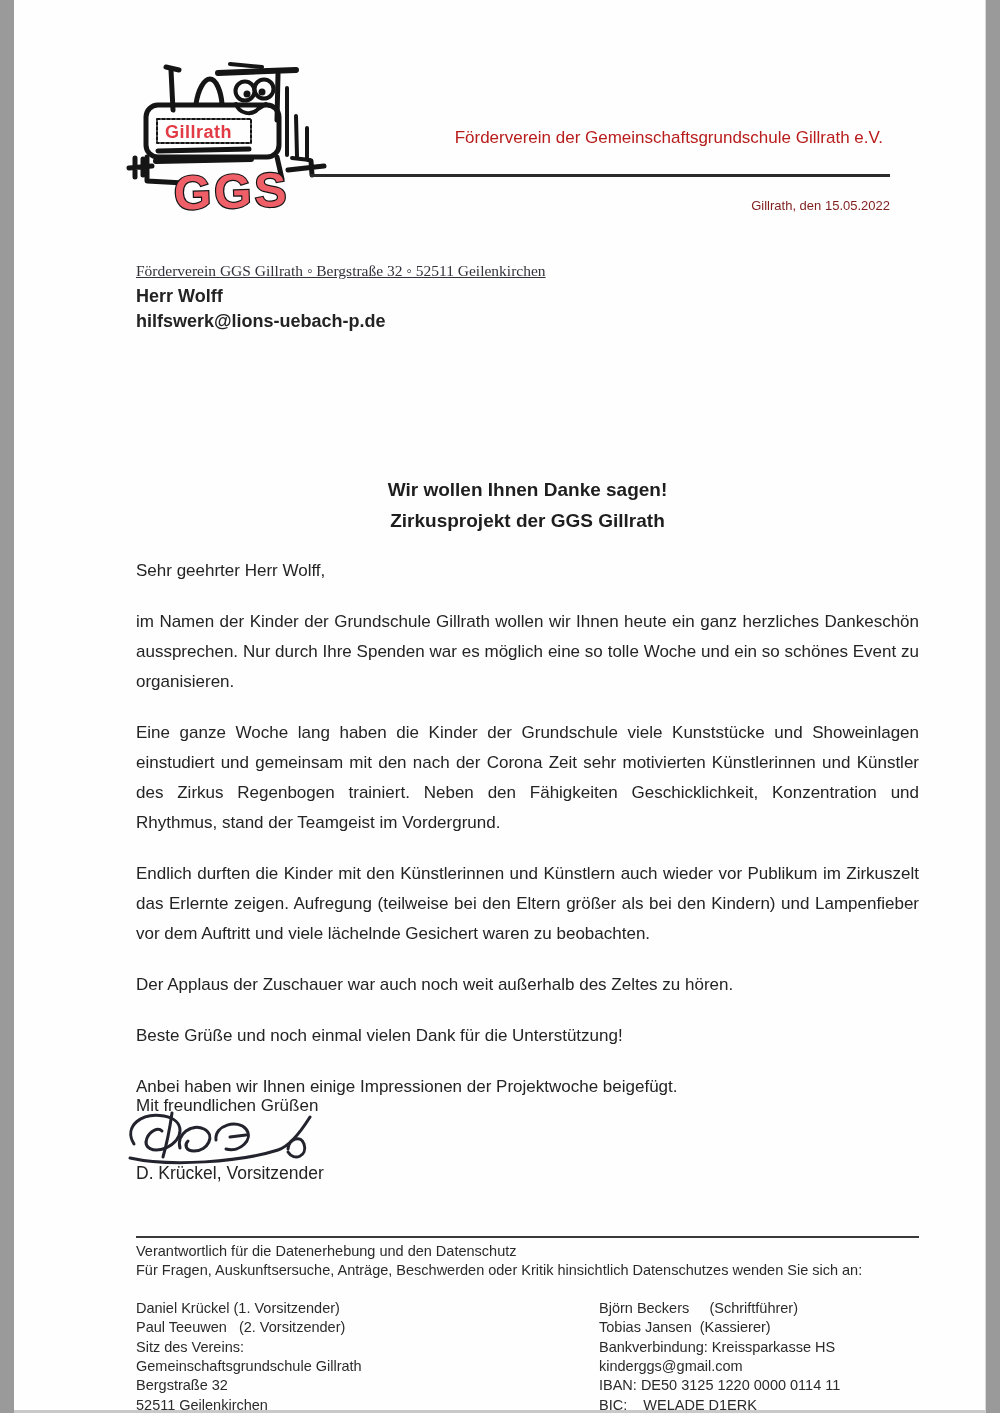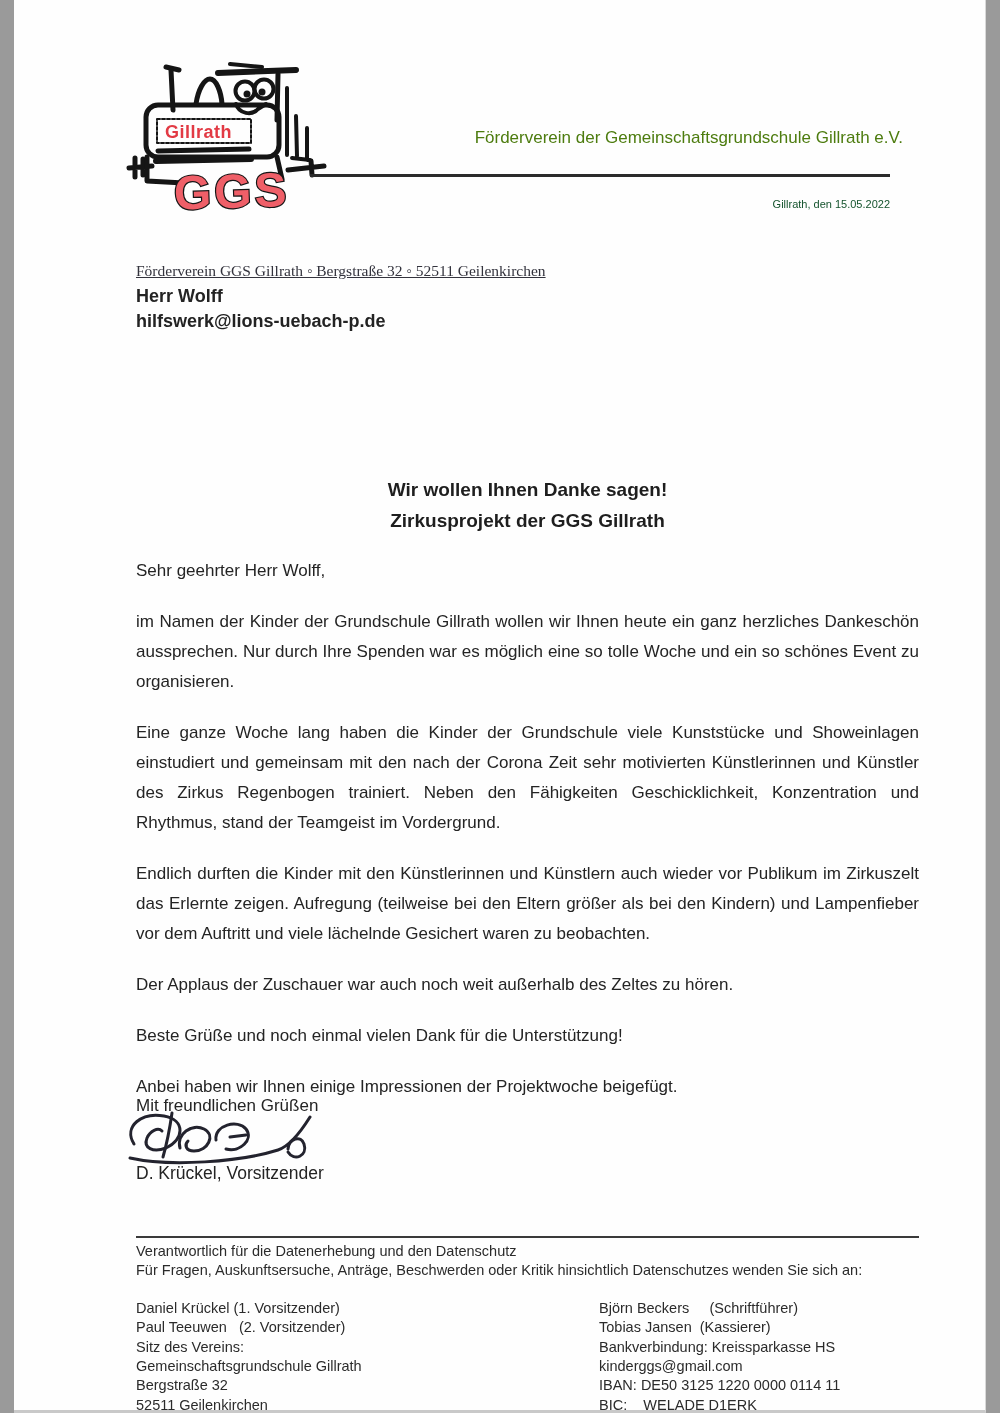--- a/index.html
+++ b/index.html
@@ -11,30 +11,30 @@
     font-family:"Liberation Sans",sans-serif;
     color:#222;
     overflow:hidden;
     border-right:1px solid #d9d9d9;
     border-bottom:3px solid #c9c9c9;
     box-sizing:border-box;
   }
   
   .logo{position:absolute;left:112px;top:58px;width:205px;height:170px;}
   .org-name{
-    position:absolute;right:82px;top:128px;
-    font-size:17px;color:#4d7c0f;white-space:nowrap;
+    position:absolute;right:102px;top:128px;
+    font-size:17px;color:#b91c1c;white-space:nowrap;
   }
   .rule1{
     position:absolute;left:296px;right:95px;top:174px;
     height:2.5px;background:#2b2b2b;
   }
   .date-line{
     position:absolute;right:95px;top:198px;
-    font-size:11px;color:#14532d;white-space:nowrap;
+    font-size:13px;color:#7f1d1d;white-space:nowrap;
   }
   
   .address{position:absolute;left:122px;top:262px;}
   .sender-line{
     font-family:"Liberation Serif",serif;
     font-size:15.5px;color:#33333d;
     text-decoration:underline;
     margin-bottom:4px;white-space:nowrap;
   }
   .addr-bold{

